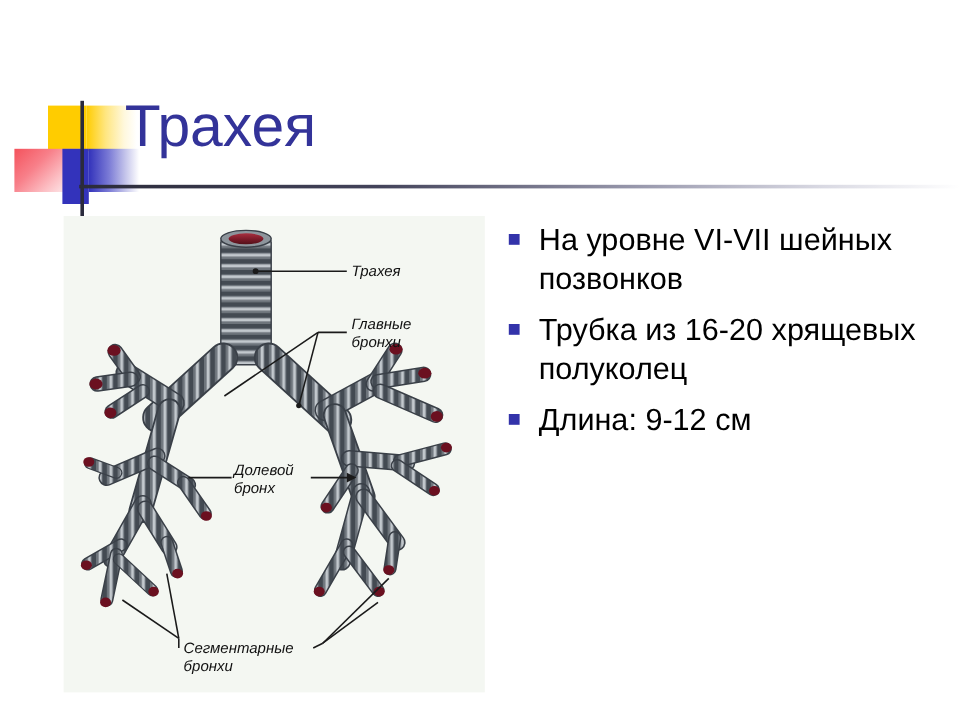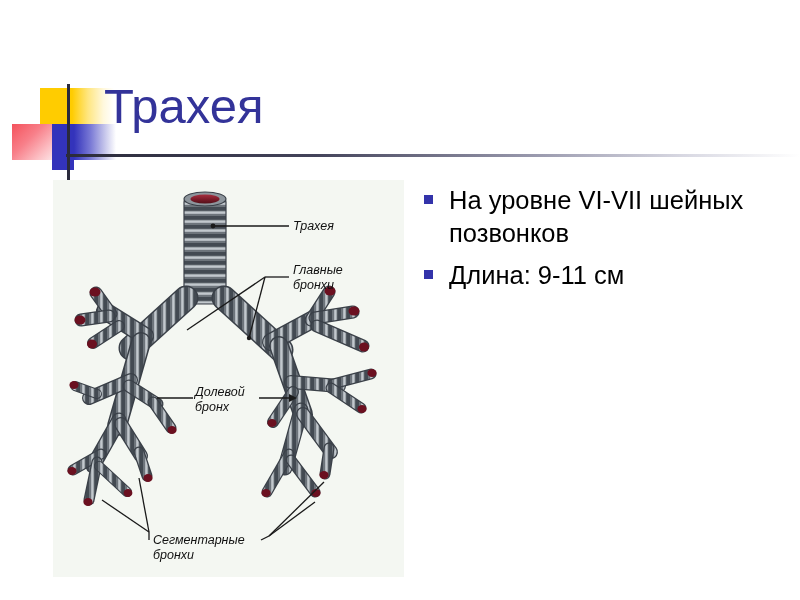--- a/index.html
+++ b/index.html
@@ -296,18 +296,19 @@
   </svg>
 </div>
 
 <div class="bullets">
   <div class="bullet-item">
     <span class="bullet-marker"></span>
     <span>На уровне VI-VII шейных позвонков</span>
   </div>
   <div class="bullet-item">
     <span class="bullet-marker"></span>
+    <span>Трубка из 16-20 хрящевых полуколец</span>
   </div>
   <div class="bullet-item">
     <span class="bullet-marker"></span>
-    <span>Длина: 9-11 см</span>
+    <span>Длина: 9-12 см</span>
   </div>
 </div>
 
 </body></html>

